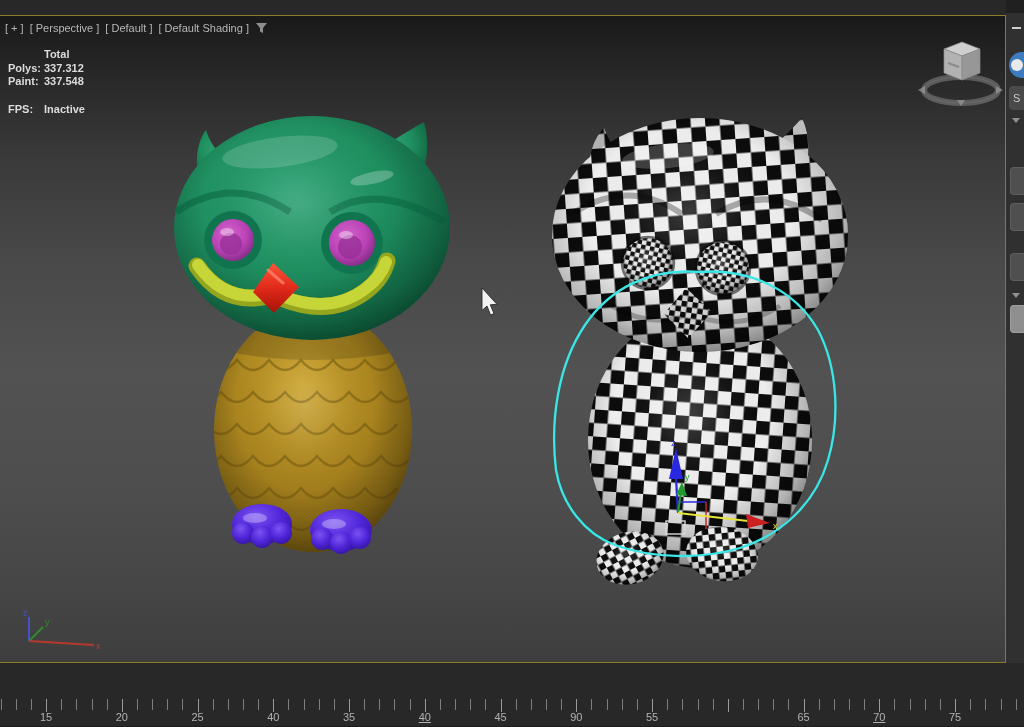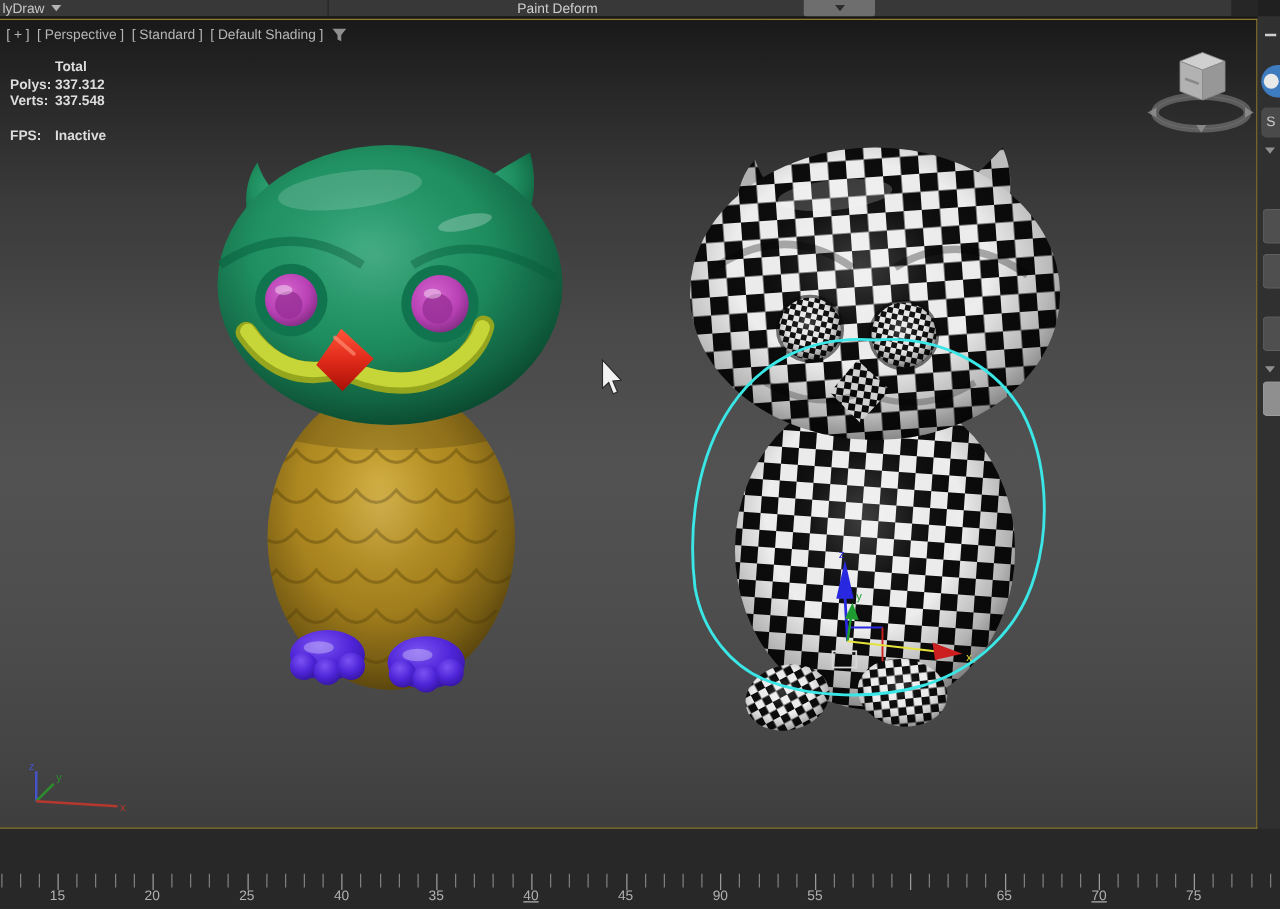--- a/index.html
+++ b/index.html
@@ -63,55 +63,41 @@
   .tick-label{position:absolute;top:35px;transform:translateX(-50%);font-size:11px;color:#b2b2b2;}
   .trackstrip{position:absolute;left:0;top:50px;width:100%;height:7px;background:#474747;
               border-top:1px solid #1d1d1d;box-sizing:border-box;}
   .timeline-bottom{position:absolute;left:0;top:57px;width:100%;height:7px;background:#3a3a3a;}
 </style>
 </head>
 <body>
 
 <div id="app">
 
-  <div class="ribbon">
-    <div class="ribbon-left">
-      <span>lyDraw</span>
-      <span class="caret-down"></span>
-    </div>
-    <div class="ribbon-divider" style="left:262px"></div>
-    <div class="ribbon-center">
-      <span>Paint Deform</span>
-    </div>
-    <div class="ribbon-dropdown">
-      <span class="caret-down dark"></span>
-    </div>
-    <div class="ribbon-right-dark"></div>
-  </div>
 
   <div class="viewport">
 
     <div class="vp-label">
       <span>[ + ]</span>
       <span>[ Perspective ]</span>
-      <span>[ Standard ]</span>
+      <span>[ Default ]</span>
       <span>[ Default Shading ]</span>
       <svg width="13" height="12" viewBox="0 0 13 12">
         <path d="M1,1 L12,1 L8,6 L8,11 L5,9.5 L5,6 Z" fill="#8f8f8f"></path>
       </svg>
     </div>
 
     <div class="stats">
       <div class="total">Total</div>
       <div class="row">
           <span class="lab">Polys:</span>
         <span>337.312</span>
         </div>
       <div class="row">
-          <span class="lab">Verts:</span>
+          <span class="lab">Paint:</span>
         <span>337.548</span>
         </div>
       <div class="row fps-row">
           <span class="lab">FPS:</span>
         <span>Inactive</span>
         </div>
     </div>
 
     <svg class="scene" viewBox="0 0 1005 646">
       <defs>

